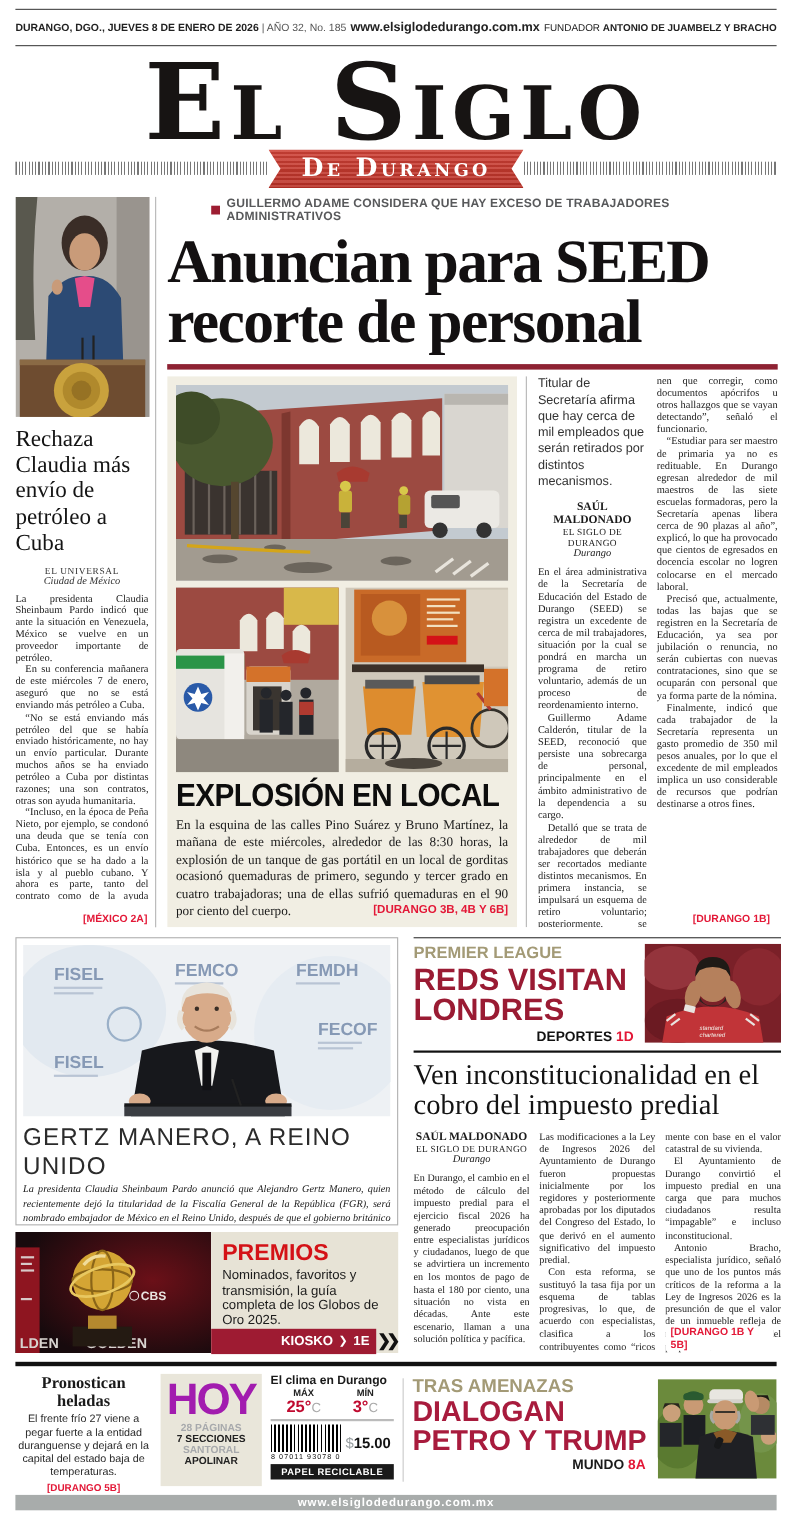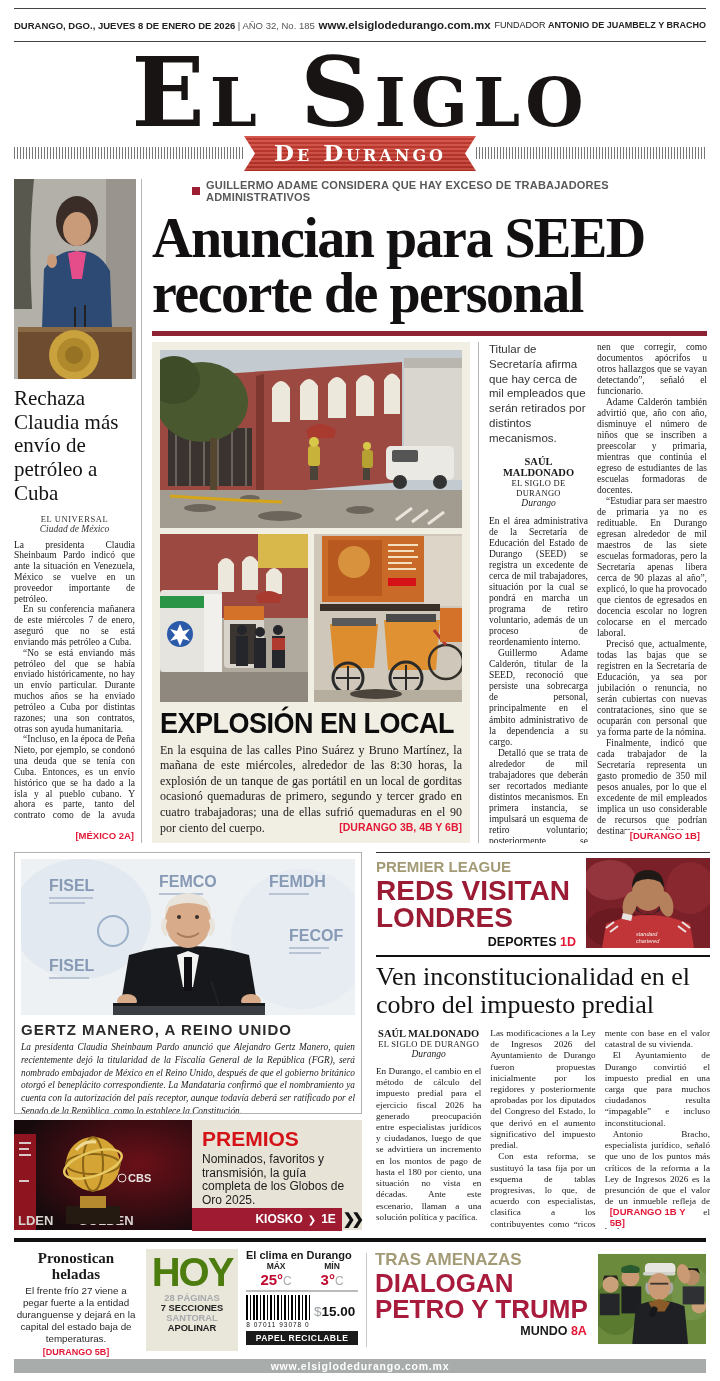--- a/index.html
+++ b/index.html
@@ -72,21 +72,21 @@
   .byline-block .n { font-size:10.5px; font-weight:bold; }
   .byline-block .o { font-size:8.5px; letter-spacing:.3px; }
   .byline-block .d { font-size:9.5px; font-style:italic; }
   .seed-col .body-text { font-size:9.5px; line-height:1.16; }
   .seed-col .body-text p + p { text-indent:9px; }
 
   
   .bottom-grid { display:flex; gap:14px; margin-top:9px; height:378px; }
   .left-stack { width:348px; flex:none; display:flex; flex-direction:column; }
   .gertz-box { border:1px solid #b0b0b0; padding:6px; height:262px; overflow:hidden; }
-  .gertz-head { font-family:"Liberation Sans", sans-serif; font-weight:bold; font-size:15px;
+  .gertz-head { font-family:"Liberation Sans", sans-serif; font-weight:normal; font-size:22px;
                 letter-spacing:1px; color:#2b2b2b; margin-top:6px; }
   .gertz-caption { font-size:9.3px; font-style:italic; line-height:1.38; text-align:justify; margin-top:3px; }
   .premios-row { display:flex; margin-top:6px; height:110px; }
   .premios-panel { flex:1; background:#e7e3d6; display:flex; flex-direction:column; padding:7px 9px 0 10px; }
   .premios-title { font-family:"Liberation Sans", sans-serif; font-weight:bold; font-size:21px; color:#d41217; }
   .premios-text { font-family:"Liberation Sans", sans-serif; font-size:12px; line-height:1.14; color:#1c1c1c; margin-top:2px; }
   .kiosko-row { margin-top:auto; display:flex; align-items:center; margin:auto -9px 0 -10px; }
   .kiosko-bar { flex:1; background:#9e1b32; color:#fff; height:23px; display:flex; align-items:center;
                 justify-content:flex-end; gap:5px; font-family:"Liberation Sans", sans-serif;
                 font-weight:bold; font-size:12px; padding-right:6px; }
@@ -113,21 +113,21 @@
 
   
   .strip-rule { height:4px; background:#111; margin-top:8px; }
   .strip { display:flex; gap:8px; margin-top:7px; height:102px; }
   .heladas { width:124px; flex:none; text-align:center; padding-top:2px; }
   .heladas-head { font-size:15px; font-weight:bold; line-height:1.05; }
   .heladas-text { font-family:"Liberation Sans", sans-serif; font-size:9.8px; line-height:1.22; color:#2a2a2a; margin-top:3px; }
   .heladas .tag { display:block; margin-top:2px; font-size:9px; }
   .hoy-box { width:92px; flex:none; background:#e9e6da; text-align:center; padding-top:2px;
              font-family:"Liberation Sans", sans-serif; }
-  .hoy-title { font-size:40px; font-weight:bold; color:#4d7c0f; letter-spacing:-2px; line-height:1.05; }
+  .hoy-title { font-size:40px; font-weight:bold; color:#a21caf; letter-spacing:-2px; line-height:1.05; }
   .hoy-line { font-size:9.3px; font-weight:bold; color:#a7a9ac; }
   .hoy-line.dark { color:#222; }
   .clima { width:112px; flex:none; font-family:"Liberation Sans", sans-serif; text-align:center; }
   .clima-title { font-weight:bold; font-size:11px; text-align:left; }
   .clima-temps { display:flex; justify-content:space-around; border-bottom:2px solid #bbb; padding-bottom:2px; }
   .t-label { font-size:8.5px; font-weight:bold; color:#222; }
   .t-val { font-size:15px; font-weight:bold; color:#c00a2f; }
   .t-unit { font-size:12px; font-weight:normal; color:#aaa; }
   .barcode-row { display:flex; align-items:center; gap:4px; margin-top:3px; }
   .bars { width:64px; height:25px;
@@ -355,21 +355,20 @@
             <p>En el área administrativa de la Secretaría de Educación del Estado de Durango (SEED) se registra un excedente de cerca de mil trabajadores, situación por la cual se pondrá en marcha un programa de retiro voluntario, además de un proceso de reordenamiento interno.</p>
             <p>Guillermo Adame Calderón, titular de la SEED, reconoció que persiste una sobrecarga de personal, principalmente en el ámbito administrativo de la dependencia a su cargo.</p>
             <p>Detalló que se trata de alrededor de mil trabajadores que deberán ser recortados mediante distintos mecanismos. En primera instancia, se impulsará un esquema de retiro voluntario; posteriormente, se realizará un reordenamiento que permitirá eliminar prácticas irregulares, como la detección de títulos falsos u otras anomalías administrativas, las cuales podrían derivar en bajas laborales.</p>
 
           </div>
         </div>
 
         <div class="seed-col col-b">
           <div class="body-text">
             <p>nen que corregir, como documentos apócrifos u otros hallazgos que se vayan detectando”, señaló el funcionario.</p>
-            <p>Adame Calderón también advirtió que, año con año, disminuye el número de niños que se inscriben a preescolar y primaria, mientras que continúa el egreso de estudiantes de las escuelas formadoras de docentes.</p>
             <p>“Estudiar para ser maestro de primaria ya no es redituable. En Durango egresan alrededor de mil maestros de las siete escuelas formadoras, pero la Secretaría apenas libera cerca de 90 plazas al año”, explicó, lo que ha provocado que cientos de egresados en docencia escolar no logren colocarse en el mercado laboral.</p>
             <p>Precisó que, actualmente, todas las bajas que se registren en la Secretaría de Educación, ya sea por jubilación o renuncia, no serán cubiertas con nuevas contrataciones, sino que se ocuparán con personal que ya forma parte de la nómina.</p>
             <p>Finalmente, indicó que cada trabajador de la Secretaría representa un gasto promedio de 350 mil pesos anuales, por lo que el excedente de mil empleados implica un uso considerable de recursos que podrían destinarse a otros fines.</p>
           </div>
           <span class="tag tag-abs">[DURANGO 1B]</span>
         </div>
       </div>
     </section>
   </div>
 

